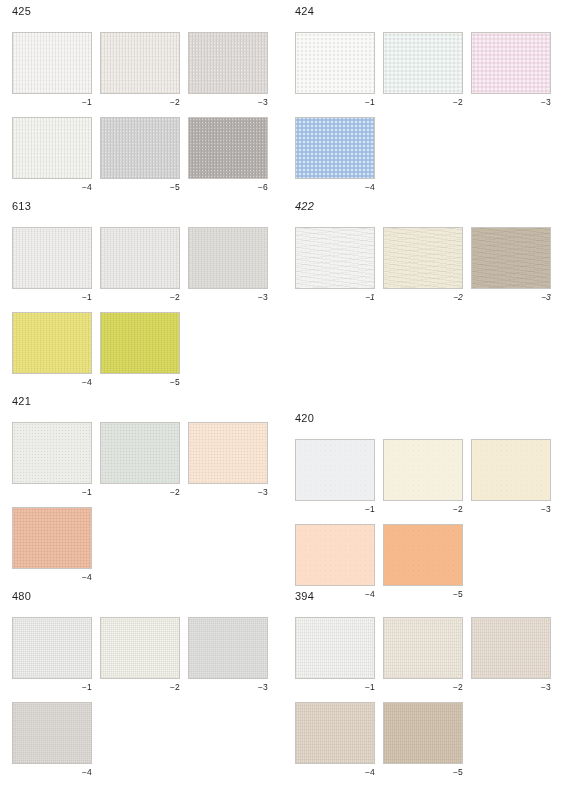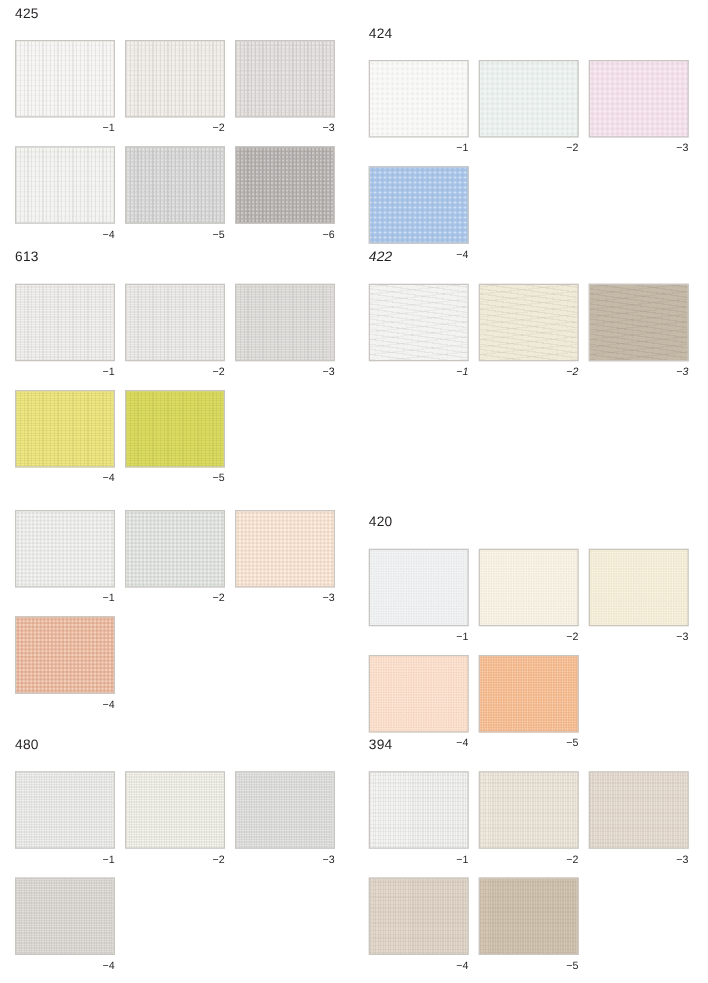--- a/index.html
+++ b/index.html
@@ -160,21 +160,21 @@
           </div>
           <div class="swatch-cell">
             <div class="swatch" style="background: rgb(181, 177, 174);">
               <div class="tex tex-vertical"></div>
             </div>
             <div class="swatch-label">−6</div>
           </div>
         </div>
       </div>
     </div>
-    <div class="section" style="left: 283px; top: 5px; margin-top: 16px;">
+    <div class="section" style="left: 283px; top: 5px;">
       <div class="section-title">424</div>
       <div class="swatch-rows">
         <div class="swatch-row">
           <div class="swatch-cell">
             <div class="swatch" style="background: rgb(247, 247, 245);">
               <div class="tex tex-plaster"></div>
             </div>
             <div class="swatch-label">−1</div>
           </div>
           <div class="swatch-cell">
@@ -258,20 +258,21 @@
           <div class="swatch-cell">
             <div class="swatch" style="background: rgb(197, 185, 167);">
               <div class="tex tex-grain"></div>
             </div>
             <div class="swatch-label">−3</div>
           </div>
         </div>
       </div>
     </div>
     <div class="section" style="left: 0px; top: 395px;">
+      <div class="section-title">421</div>
       <div class="swatch-rows">
         <div class="swatch-row">
           <div class="swatch-cell">
             <div class="swatch" style="background: rgb(235, 235, 232);">
               <div class="tex tex-stipple"></div>
             </div>
             <div class="swatch-label">−1</div>
           </div>
           <div class="swatch-cell">
             <div class="swatch" style="background: rgb(221, 225, 220);">

